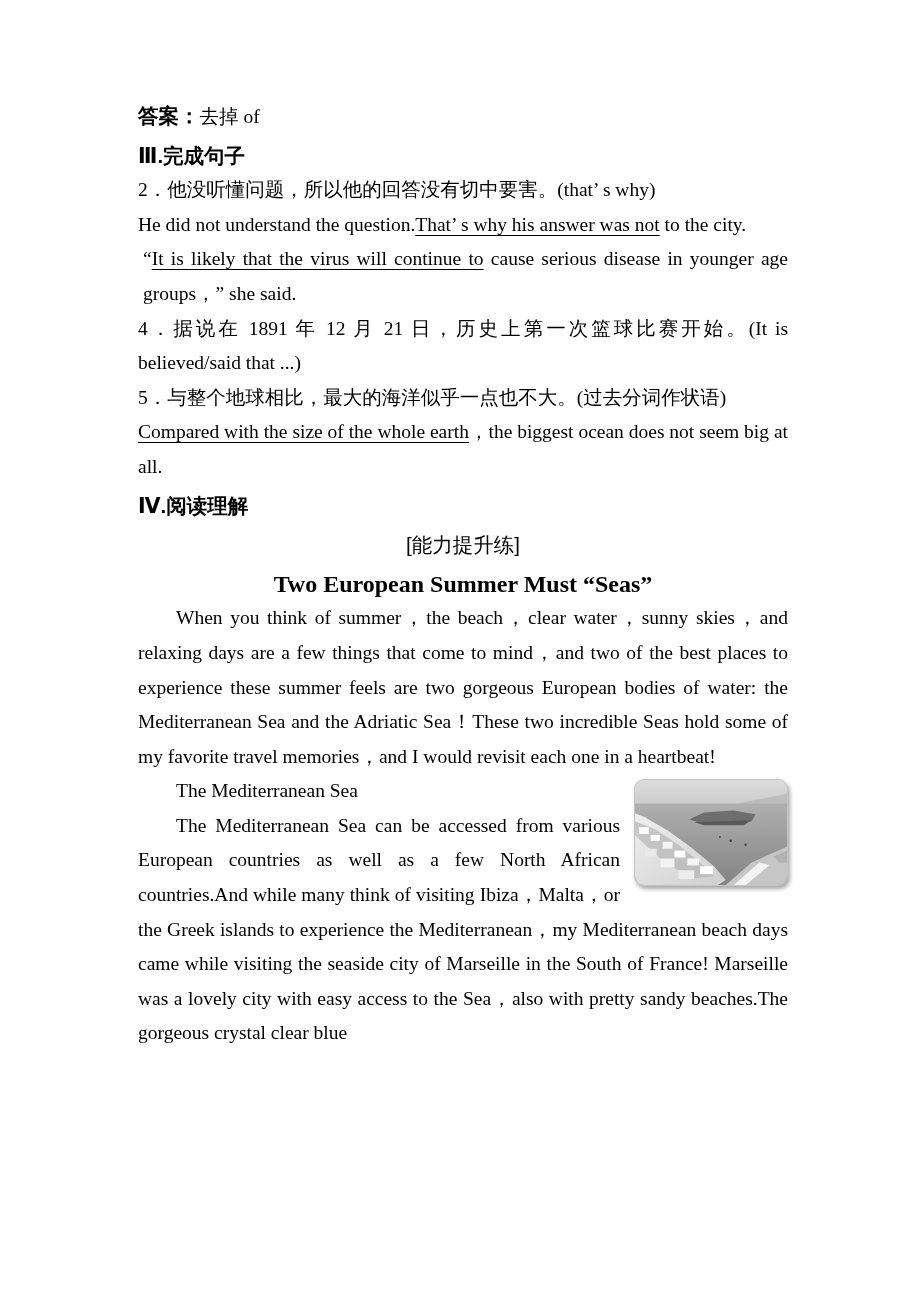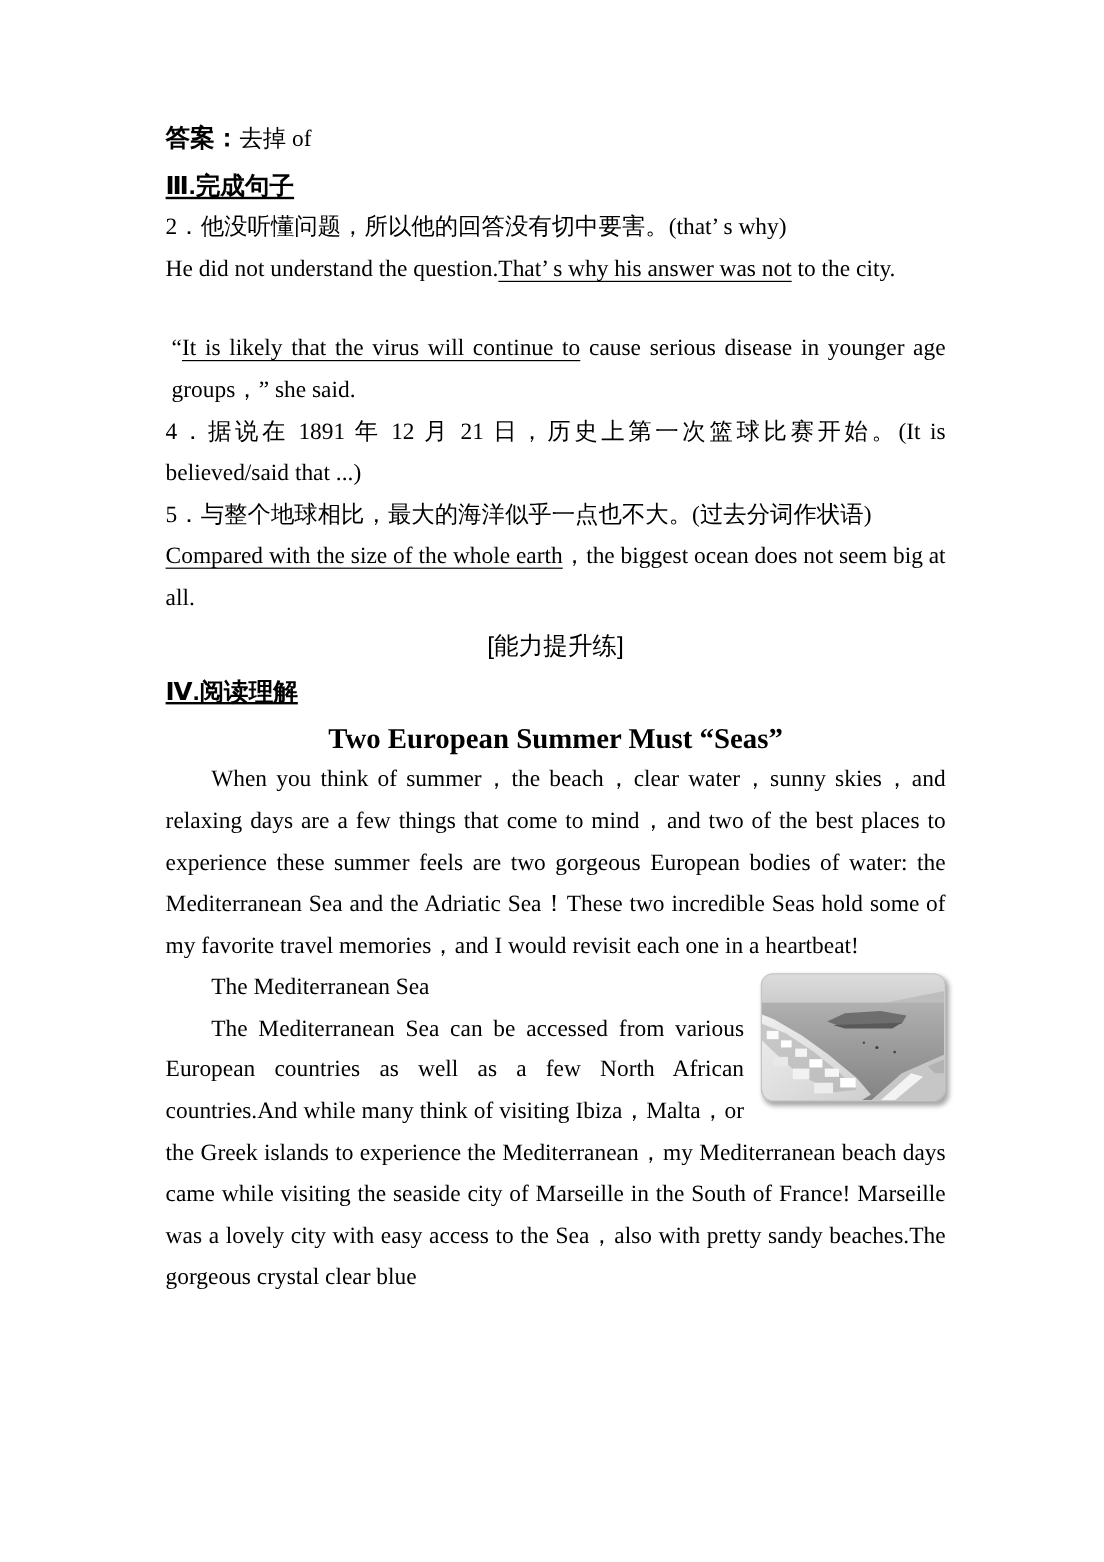--- a/index.html
+++ b/index.html
@@ -24,31 +24,31 @@
     line-height: 34.6px;
     text-align: justify;
     text-align-last: left;
   }
   p { margin: 0; }
   .hei {
     font-family: "Liberation Sans", "DejaVu Sans", sans-serif;
     font-weight: bold;
     font-size: 20.5px;
   }
-  .sec-heading { margin-top: 4px; text-decoration: underline; }
+  .sec-heading { margin-top: 4px; }
   .center { text-align: center; text-align-last: center; }
   .booster { margin-top: 5px; font-weight: normal; }
   .reading-title {
     margin-top: 4px;
     font-weight: bold;
     font-size: 24px;
   }
   .indent { text-indent: 38px; }
   .u { text-decoration: underline; text-underline-offset: 3.5px; text-decoration-thickness: 1.2px; }
-  .quote-line { padding-left: 5px; margin-top: 32px; }
+  .quote-line { padding-left: 5px; }
   .photo-frame {
     float: right;
     width: 154px; height: 107px;
     margin: 5px 0 6px 14px;
     border-radius: 10px;
     overflow: hidden;
     border: 1px solid #c4c4c4;
     box-shadow: 2px 3px 4px rgba(0,0,0,0.35);
     background: #ddd;
   }
@@ -76,23 +76,23 @@
 
     <div>
       <p>4．据说在 1891 年 12 月 21 日，历史上第一次篮球比赛开始。(It is believed/said that ...)</p>
     </div>
 
     <div>
       <p>5．与整个地球相比，最大的海洋似乎一点也不大。(过去分词作状语)</p>
       <p><span class="u">Compared with the size of the whole earth</span><span>，the biggest ocean does not seem big at all.</span></p>
     </div>
 
+    <p class="hei sec-heading">Ⅳ.阅读理解</p>
+
     <p class="hei center booster">[能力提升练]</p>
-
-    <p class="hei sec-heading">Ⅳ.阅读理解</p>
 
     <p class="center reading-title">Two European Summer Must “Seas”</p>
 
     <p class="indent">When you think of summer，the beach，clear water，sunny skies，and relaxing days are a few things that come to mind，and two of the best places to experience these summer feels are two gorgeous European bodies of water: the Mediterranean Sea and the Adriatic Sea！These two incredible Seas hold some of my favorite travel memories，and I would revisit each one in a heartbeat!</p>
 
     <div>
       <div class="photo-frame">
         <svg viewBox="0 0 154 107" preserveAspectRatio="none" aria-hidden="true">
           <defs>
             <linearGradient id="sky" x1="0" y1="0" x2="0" y2="1">

